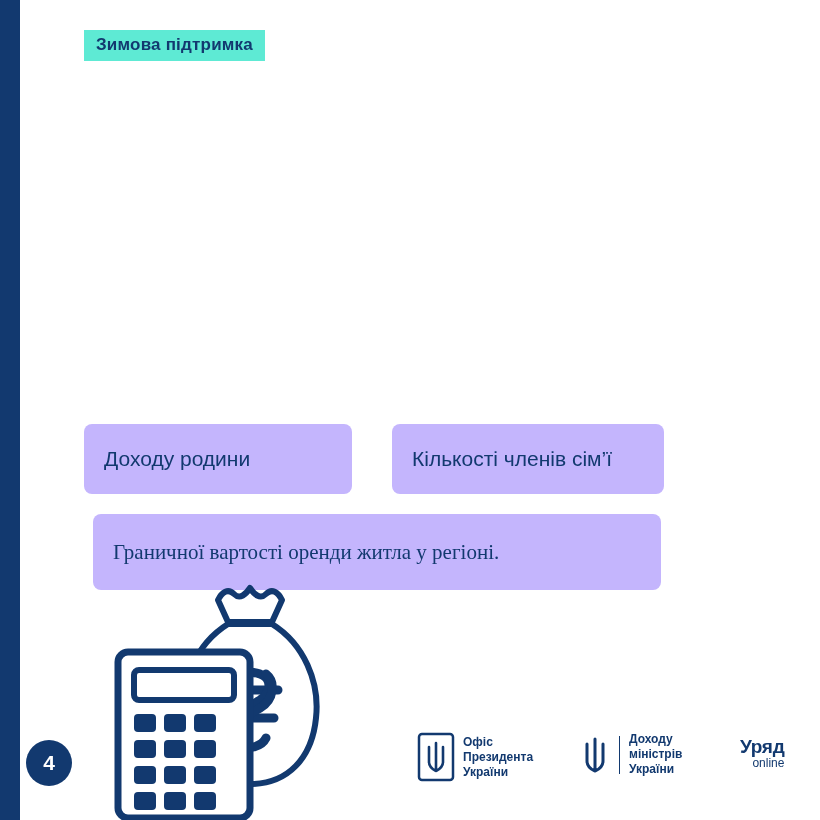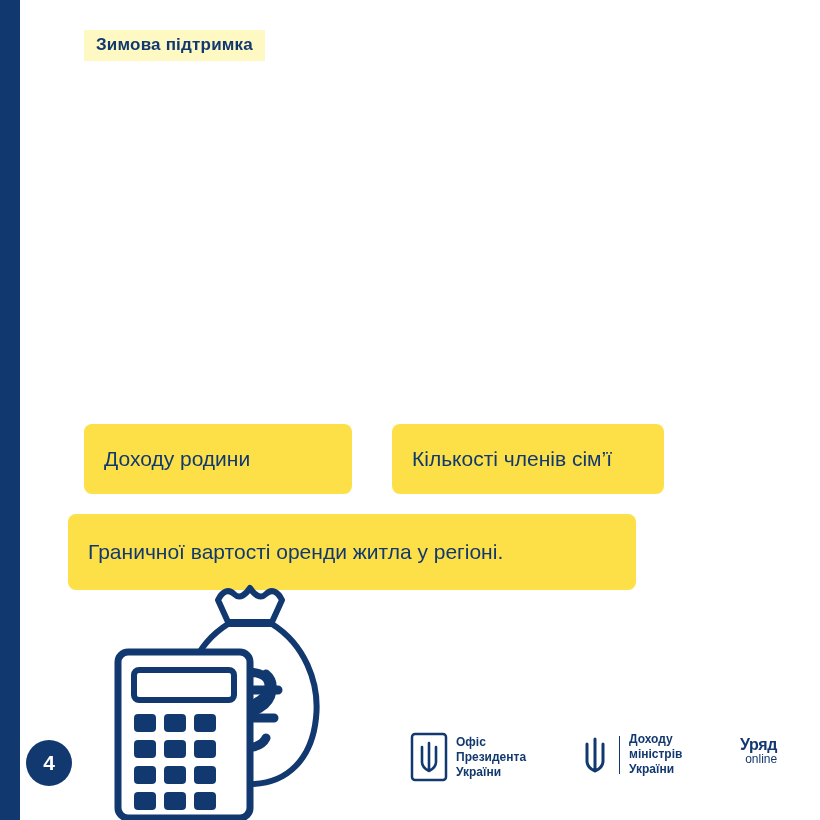--- a/index.html
+++ b/index.html
@@ -27,21 +27,21 @@
     top: 0;
     width: 20px;
     height: 820px;
     background: #12396f;
   }
   
   .tag {
     position: absolute;
     left: 84px;
     top: 30px;
-    background: #fef9c3;
+    background: #5eead4;
     color: #12396f;
     font-size: 17px;
     font-weight: bold;
     padding: 5px 12px 6px 12px;
     letter-spacing: 0.2px;
     white-space: nowrap;
   }
   
   .title {
     position: absolute;
@@ -89,21 +89,21 @@
     top: 12px;
     width: 500px;
     color: #12396f;
     font-size: 25px;
     font-weight: bold;
     line-height: 1.38;
   }
   
   .chip {
     position: absolute;
-    background: #fde047;
+    background: #c4b5fd;
     border-radius: 8px;
     color: #12396f;
     font-size: 21px;
     line-height: 1.35;
     box-sizing: border-box;
     display: flex;
     align-items: center;
   }
   .chip span {
     display: block;
@@ -116,25 +116,26 @@
     padding: 0 20px;
   }
   .chip-2 {
     left: 392px;
     top: 424px;
     width: 272px;
     height: 70px;
     padding: 0 20px;
   }
   .chip-3 {
-    left: 68px;
+    left: 93px;
     top: 514px;
     width: 568px;
     height: 76px;
     padding: 11px 20px;
+    font-family: Liberation Serif, serif;
   }
   
   .page-badge {
     position: absolute;
     left: 26px;
     top: 740px;
     width: 46px;
     height: 46px;
     border-radius: 50%;
     background: #12396f;
@@ -167,31 +168,31 @@
     align-items: center;
     color: #12396f;
   }
   .logo-text {
     font-size: 12px;
     font-weight: bold;
     line-height: 1.25;
     color: #12396f;
     white-space: nowrap;
   }
-  .logo-president { left: 0px; top: 6px; }
+  .logo-president { left: 7px; top: 6px; }
   .logo-cabmin { left: 170px; top: 6px; }
   .logo-uryad { left: 330px; top: 10px; }
   .divider-v {
     width: 1px;
     height: 38px;
     background: #12396f;
     margin: 0 9px;
   }
   .uryad-main {
-    font-size: 16px;
+    font-size: 19px;
     font-weight: bold;
     color: #12396f;
     letter-spacing: -0.3px;
   }
   .uryad-sub {
     font-size: 12px;
     color: #12396f;
     text-align: right;
     margin-top: -2px;
   }

